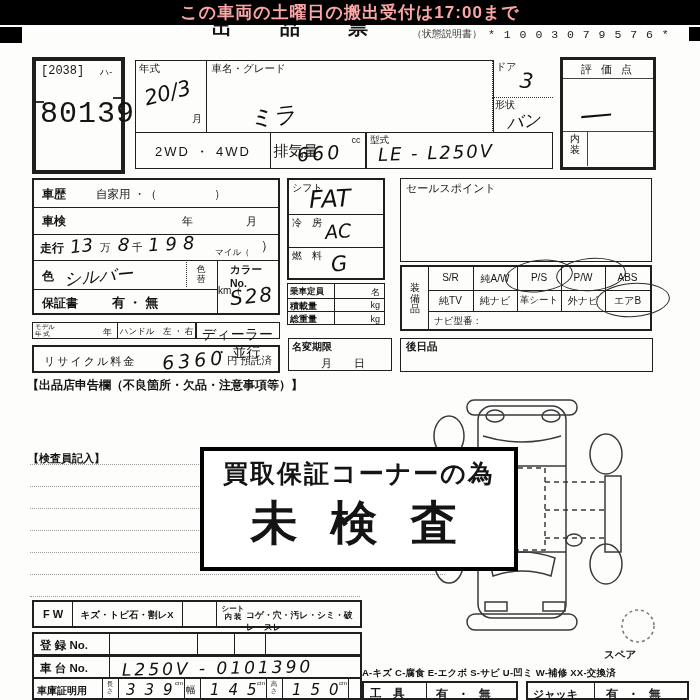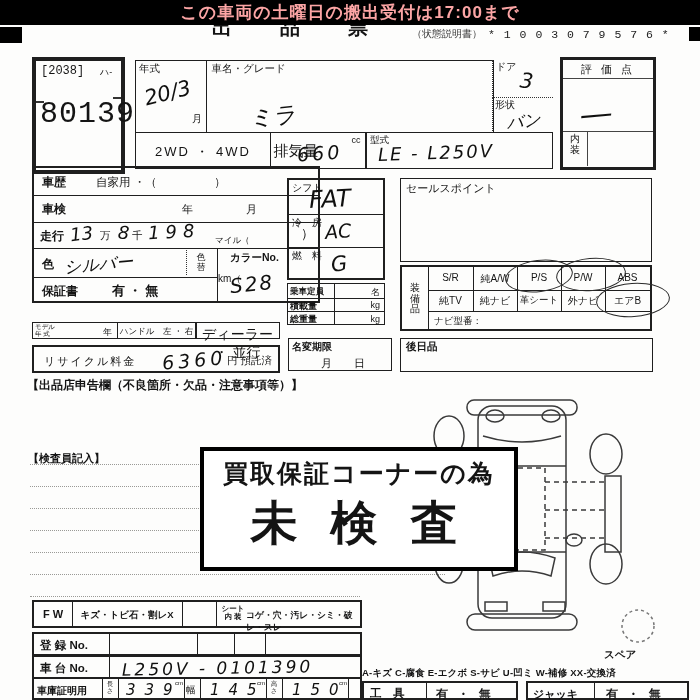--- a/index.html
+++ b/index.html
@@ -81,21 +81,21 @@
     <div class="abs" style="left:0;top:18px;width:100%;border-top:1px solid #444;"></div>
     <span class="abs hw" style="left:18px;top:36px;font-size:30px;transform:rotate(-5deg);">―</span>
     <div class="abs" style="left:0;top:71px;width:100%;border-top:1px solid #444;"></div>
     <div class="abs" style="left:24px;top:71px;height:35px;border-left:1px solid #444;"></div>
     <div class="abs stacked" style="left:4px;top:74px;width:16px;font-size:10px;">
       <span>内</span>
       <span>装</span>
     </div>
   </div>
 
-  <div class="cell" style="left:32px;top:166px;width:288px;height:137px;border-width:2px;">
+  <div class="cell" style="left:32px;top:178px;width:248px;height:137px;border-width:2px;">
     <div class="abs" style="left:0;top:27px;width:100%;border-top:1.5px solid #1f1f1f;"></div>
     <div class="abs" style="left:0;top:54px;width:100%;border-top:1.5px solid #1f1f1f;"></div>
     <div class="abs" style="left:0;top:80px;width:100%;border-top:1.5px solid #1f1f1f;"></div>
     <div class="abs" style="left:0;top:109px;width:183px;border-top:1.5px solid #1f1f1f;"></div>
     <div class="abs" style="left:183px;top:80px;height:53px;border-left:1.5px solid #1f1f1f;"></div>
 
     <span class="abs" style="left:8px;top:6px;font-size:12px;font-weight:bold;">車歴</span>
     <span class="abs" style="left:62px;top:7px;font-size:11.5px;">自家用 ・（　　　　　）</span>
 
     <span class="abs" style="left:8px;top:33px;font-size:12px;font-weight:bold;">車検</span>

